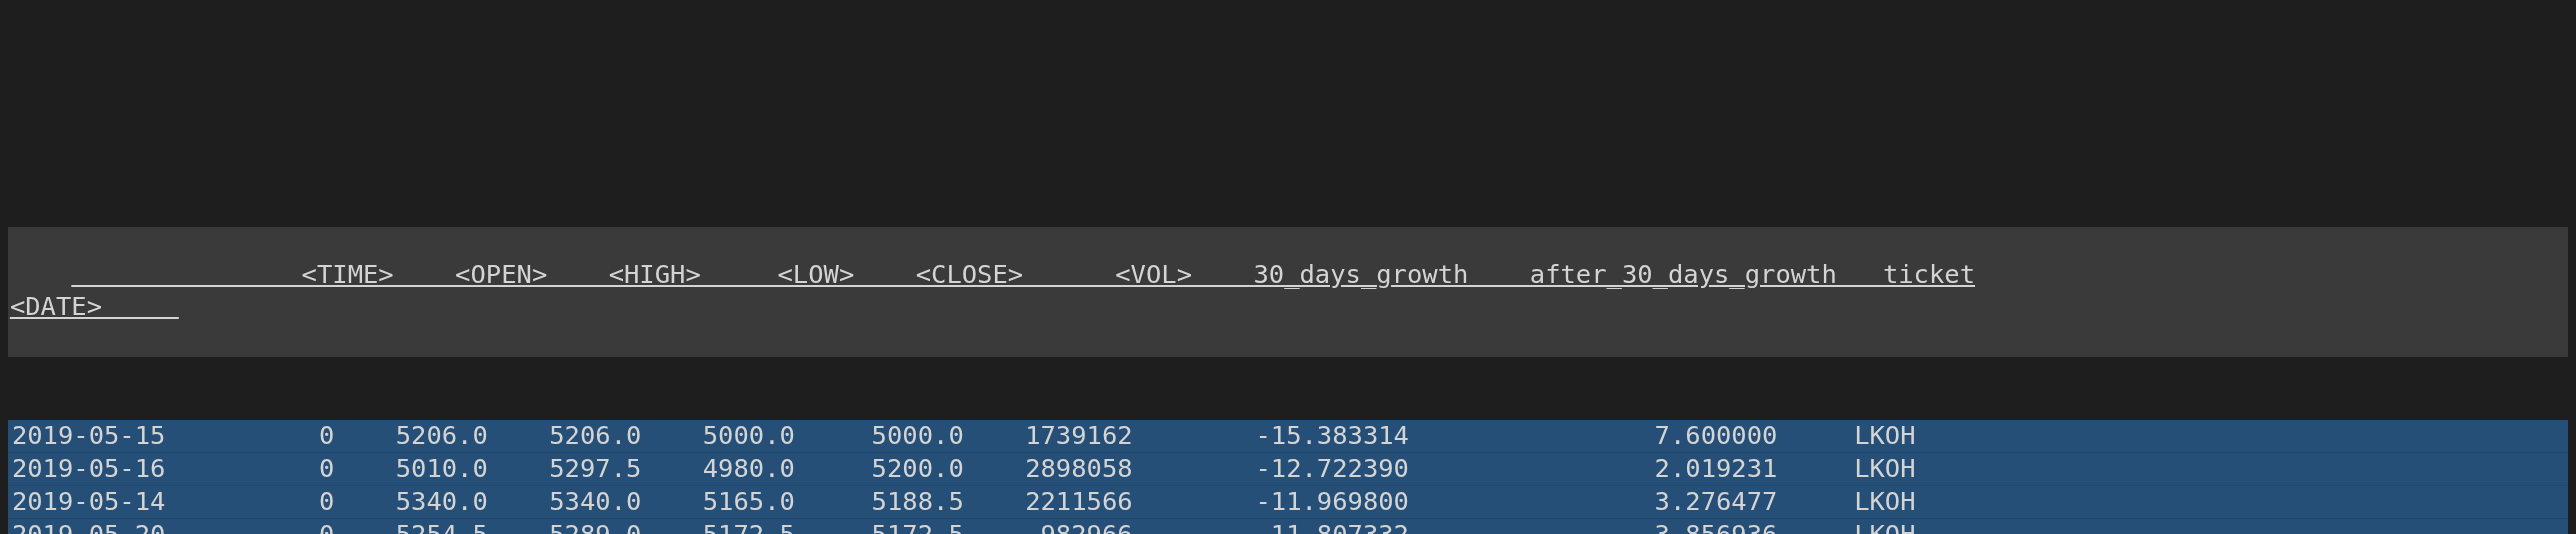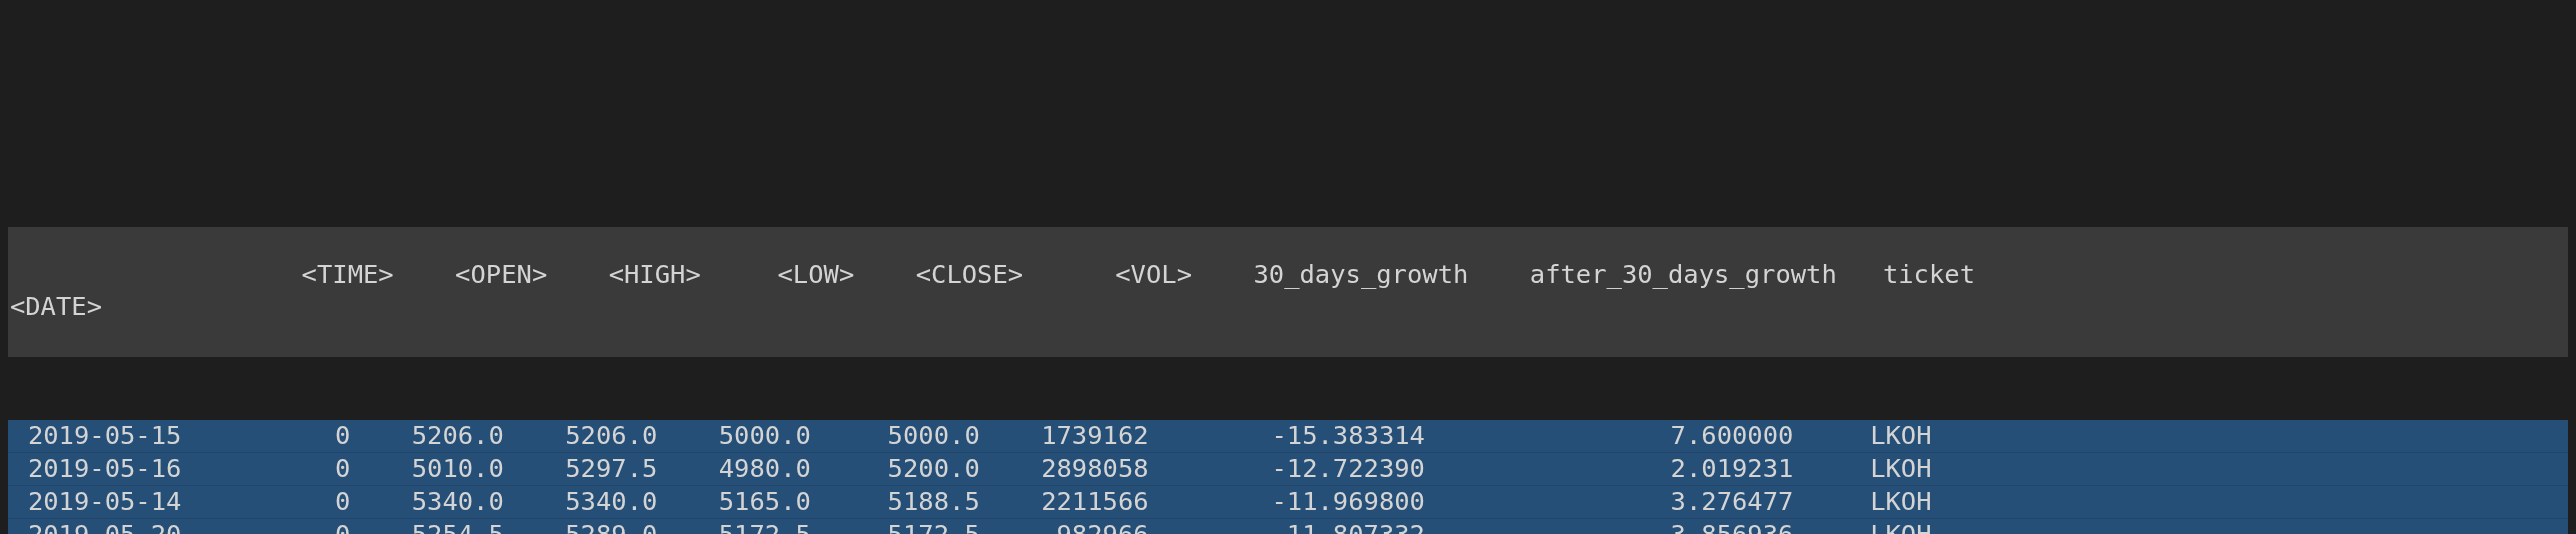--- a/index.html
+++ b/index.html
@@ -20,24 +20,24 @@
   .header {
     background: #3a3a3a;
     color: #d4d4d4;
     padding: 0 2px 2px 2px;
   }
   .rows {
     background: #264f78;
     color: #d4d4d4;
   }
   .row {
-    padding: 0 20px;
+    padding: 0 4px;
     border-bottom: 1px solid rgba(0,0,0,0.1);
   }
-  .cell { display: inline; }
+  .cell { display: inline; text-decoration: underline; }
 </style>
 </head>
 <body>
 
 
 
 <div class="wrap">
   <div class="header">
     <span class="cell">               &lt;TIME&gt;    &lt;OPEN&gt;    &lt;HIGH&gt;     &lt;LOW&gt;    &lt;CLOSE&gt;      &lt;VOL&gt;    30_days_growth    after_30_days_growth   ticket</span>
 <span class="cell">&lt;DATE&gt;     </span>

